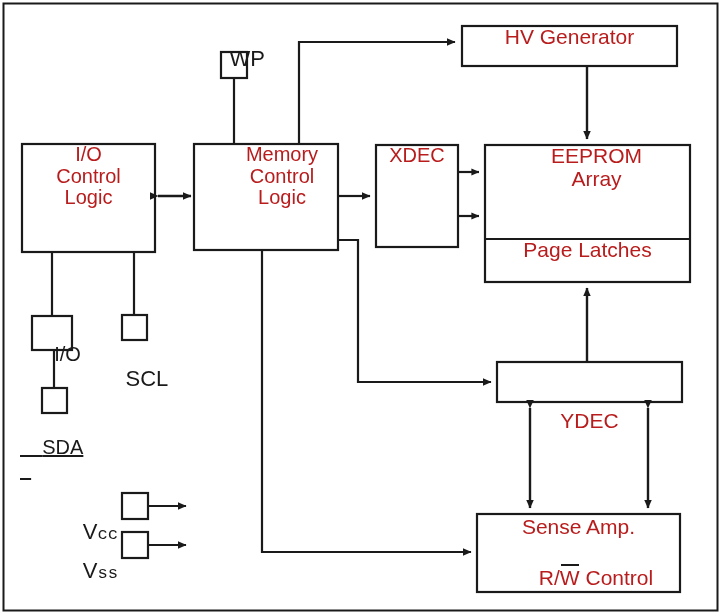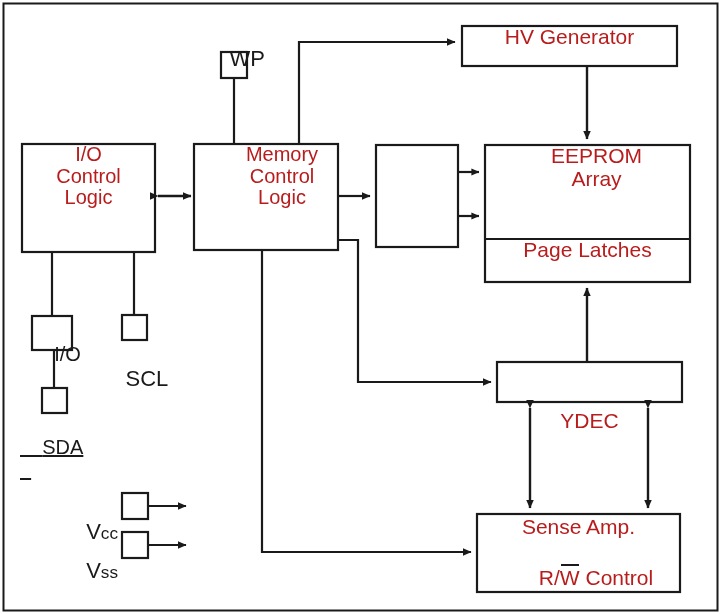--- a/index.html
+++ b/index.html
@@ -46,20 +46,21 @@
     content: "";
     position: absolute;
     left: 1px;
     right: 1px;
     top: -1px;
     height: 2px;
     background: #1a1a1a;
   }
   .sc {
     font-size: 0.78em;
+    font-family: Liberation Mono, monospace;
   }
 </style>
 </head>
 <body>
 
 <div id="stage">
 
   <svg viewBox="0 0 721 614">
     <defs>
       <marker id="ah" markerWidth="9" markerHeight="9" refX="8.4" refY="4.5" orient="auto" markerUnits="userSpaceOnUse">
@@ -125,20 +126,23 @@
 Control
 Logic</span>
   </div>
 
   <div class="blk-label" style="left:194px;top:144px;width:120px;height:106px;font-size:20px;margin-left:28px;">
     <span>Memory
 Control
 Logic</span>
   </div>
 
+  <div class="blk-label" style="left:376px;top:145px;width:82px;height:102px;font-size:20px;">
+    <span>XDEC</span>
+  </div>
 
   <div class="blk-label" style="left:462px;top:26px;width:215px;height:40px;font-size:21px;">
     <span>HV Generator</span>
   </div>
 
   <div class="blk-label" style="left:485px;top:145px;width:223px;height:94px;font-size:21px;">
     <span>EEPROM
 Array</span>
   </div>
 

